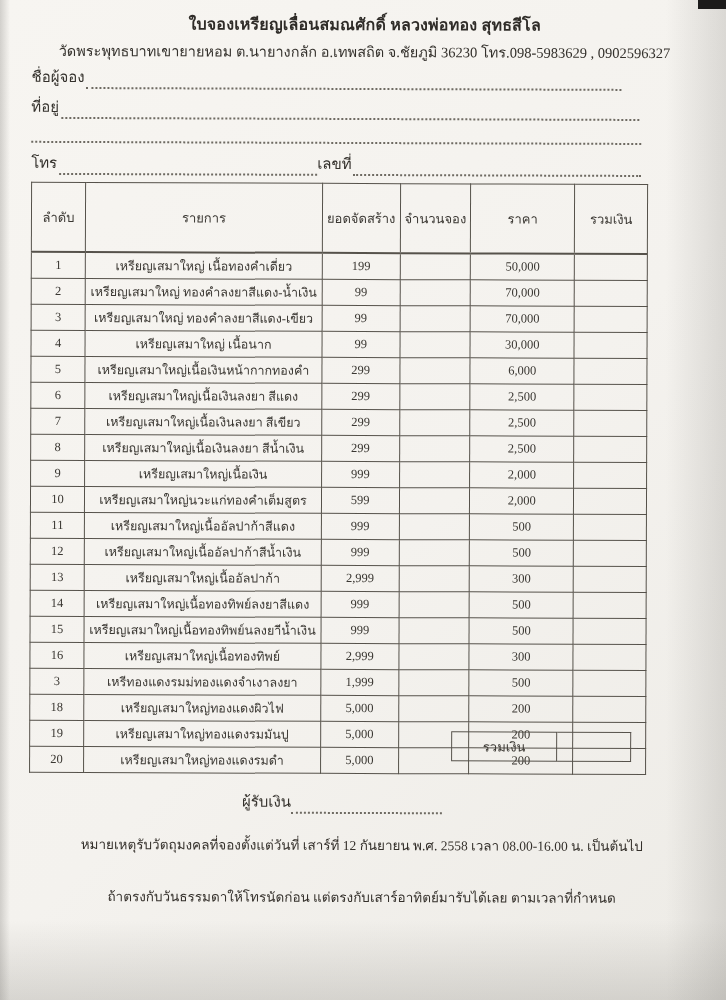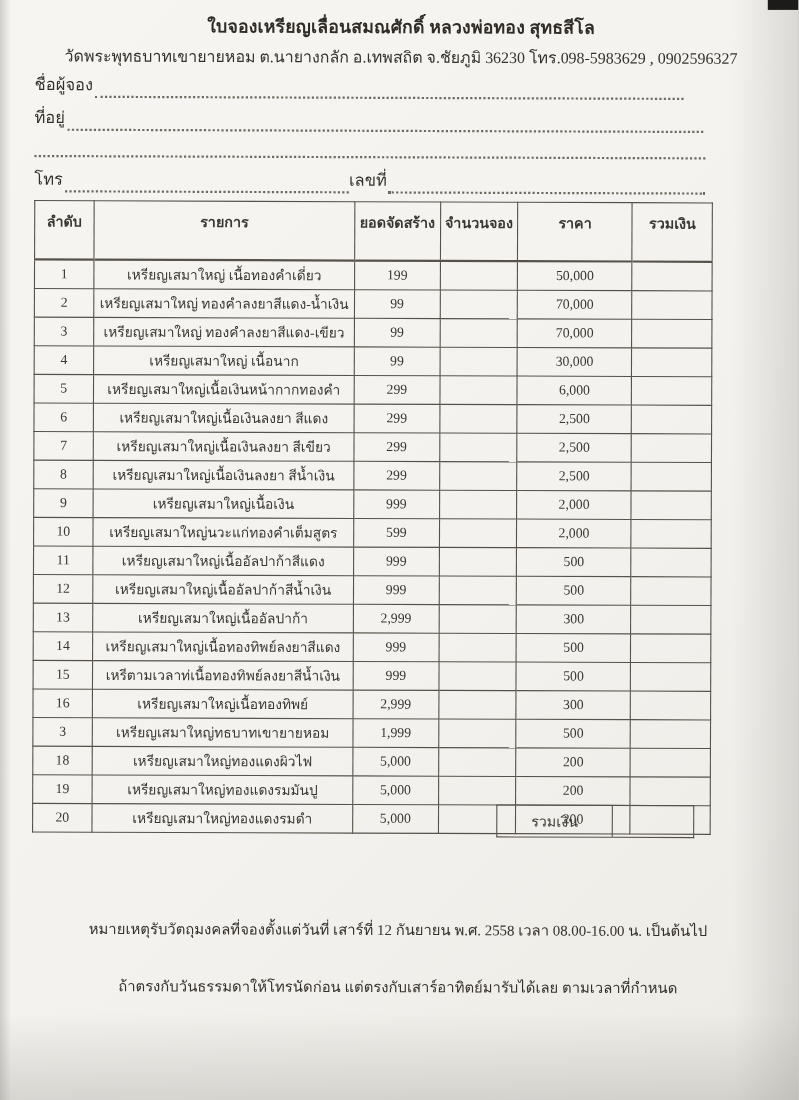--- a/index.html
+++ b/index.html
@@ -40,21 +40,21 @@
   .dots{flex:1 1 auto;border-bottom:2px dotted #6e6a62;height:14px;}
   .dots.fixed{flex:0 0 auto;width:258px;}
 
   table.order{
     position:absolute;left:30px;top:183px;border-collapse:collapse;
     font-size:12.5px;color:#3a3732;table-layout:fixed;
   }
   table.order th,table.order td{
     border:1px solid #56524b;padding:0 4px;overflow:hidden;white-space:nowrap;
   }
-  table.order th{height:44px;font-weight:bold;font-size:13px;text-align:center;border-bottom-width:2px;vertical-align:top;padding-top:8px;}
+  table.order th{height:44px;font-weight:normal;font-size:13px;text-align:center;border-bottom-width:2px;vertical-align:top;padding-top:24px;}
   table.order td{height:25px;text-align:center;}
   td.cell-item{text-align:left;padding-left:8px;border-radius:13px;}
   .w-no{width:54px;} .w-item{width:237px;} .w-made{width:65px;}
   .w-qty{width:67px;} .w-price{width:104px;} .w-total{width:73px;}
 
   .total-row{
     position:absolute;left:452px;top:731px;display:flex;font-size:13px;color:#3a3732;
   }
   .total-row .cell{border:1px solid #56524b;height:28px;display:flex;align-items:center;justify-content:center;}
   .total-row .cell.price{width:104px;}
@@ -226,37 +226,37 @@
           <tr>
             <td class="cell-no">14</td>
             <td class="cell-item">เหรียญเสมาใหญ่เนื้อทองทิพย์ลงยาสีแดง</td>
             <td class="cell-made">999</td>
             <td class="cell-qty"></td>
             <td class="cell-price">500</td>
             <td class="cell-total"></td>
           </tr>
           <tr>
             <td class="cell-no">15</td>
-            <td class="cell-item">เหรีตามเวลาท่เนื้อทองทิพย์ลงยาสีน้ำเงิน</td>
+            <td class="cell-item">เหรียญเสมาใหญ่เนื้อทองทิพย์นลงยาีน้ำเงิน</td>
             <td class="cell-made">999</td>
             <td class="cell-qty"></td>
             <td class="cell-price">500</td>
             <td class="cell-total"></td>
           </tr>
           <tr>
             <td class="cell-no">16</td>
             <td class="cell-item">เหรียญเสมาใหญ่เนื้อทองทิพย์</td>
             <td class="cell-made">2,999</td>
             <td class="cell-qty"></td>
             <td class="cell-price">300</td>
             <td class="cell-total"></td>
           </tr>
           <tr>
             <td class="cell-no">3</td>
-            <td class="cell-item">เหรียญเสมาใหญ่ทธบาทเขายายหอม</td>
+            <td class="cell-item">เหรีทองแดงรมม่ทองแดงจำเงาลงยา</td>
             <td class="cell-made">1,999</td>
             <td class="cell-qty"></td>
             <td class="cell-price">500</td>
             <td class="cell-total"></td>
           </tr>
           <tr>
             <td class="cell-no">18</td>
             <td class="cell-item">เหรียญเสมาใหญ่ทองแดงผิวไฟ</td>
             <td class="cell-made">5,000</td>
             <td class="cell-qty"></td>
@@ -280,18 +280,22 @@
             <td class="cell-total"></td>
           </tr>
         </tbody>
     </table>
 
     <div class="total-row">
       <div class="cell price">รวมเงิน</div>
       <div class="cell total"></div>
     </div>
 
+    <div class="receiver">
+      <span class="lbl">ผู้รับเงิน</span>
+      <span class="dots"></span>
+    </div>
 
     <div class="note note1">หมายเหตุรับวัตถุมงคลที่จองตั้งแต่วันที่ เสาร์ที่ 12 กันยายน พ.ศ. 2558  เวลา 08.00-16.00 น. เป็นต้นไป</div>
     <div class="note note2">ถ้าตรงกับวันธรรมดาให้โทรนัดก่อน แต่ตรงกับเสาร์อาทิตย์มารับได้เลย ตามเวลาที่กำหนด</div>
 
   </div>
 </div>
 
 </body></html>

